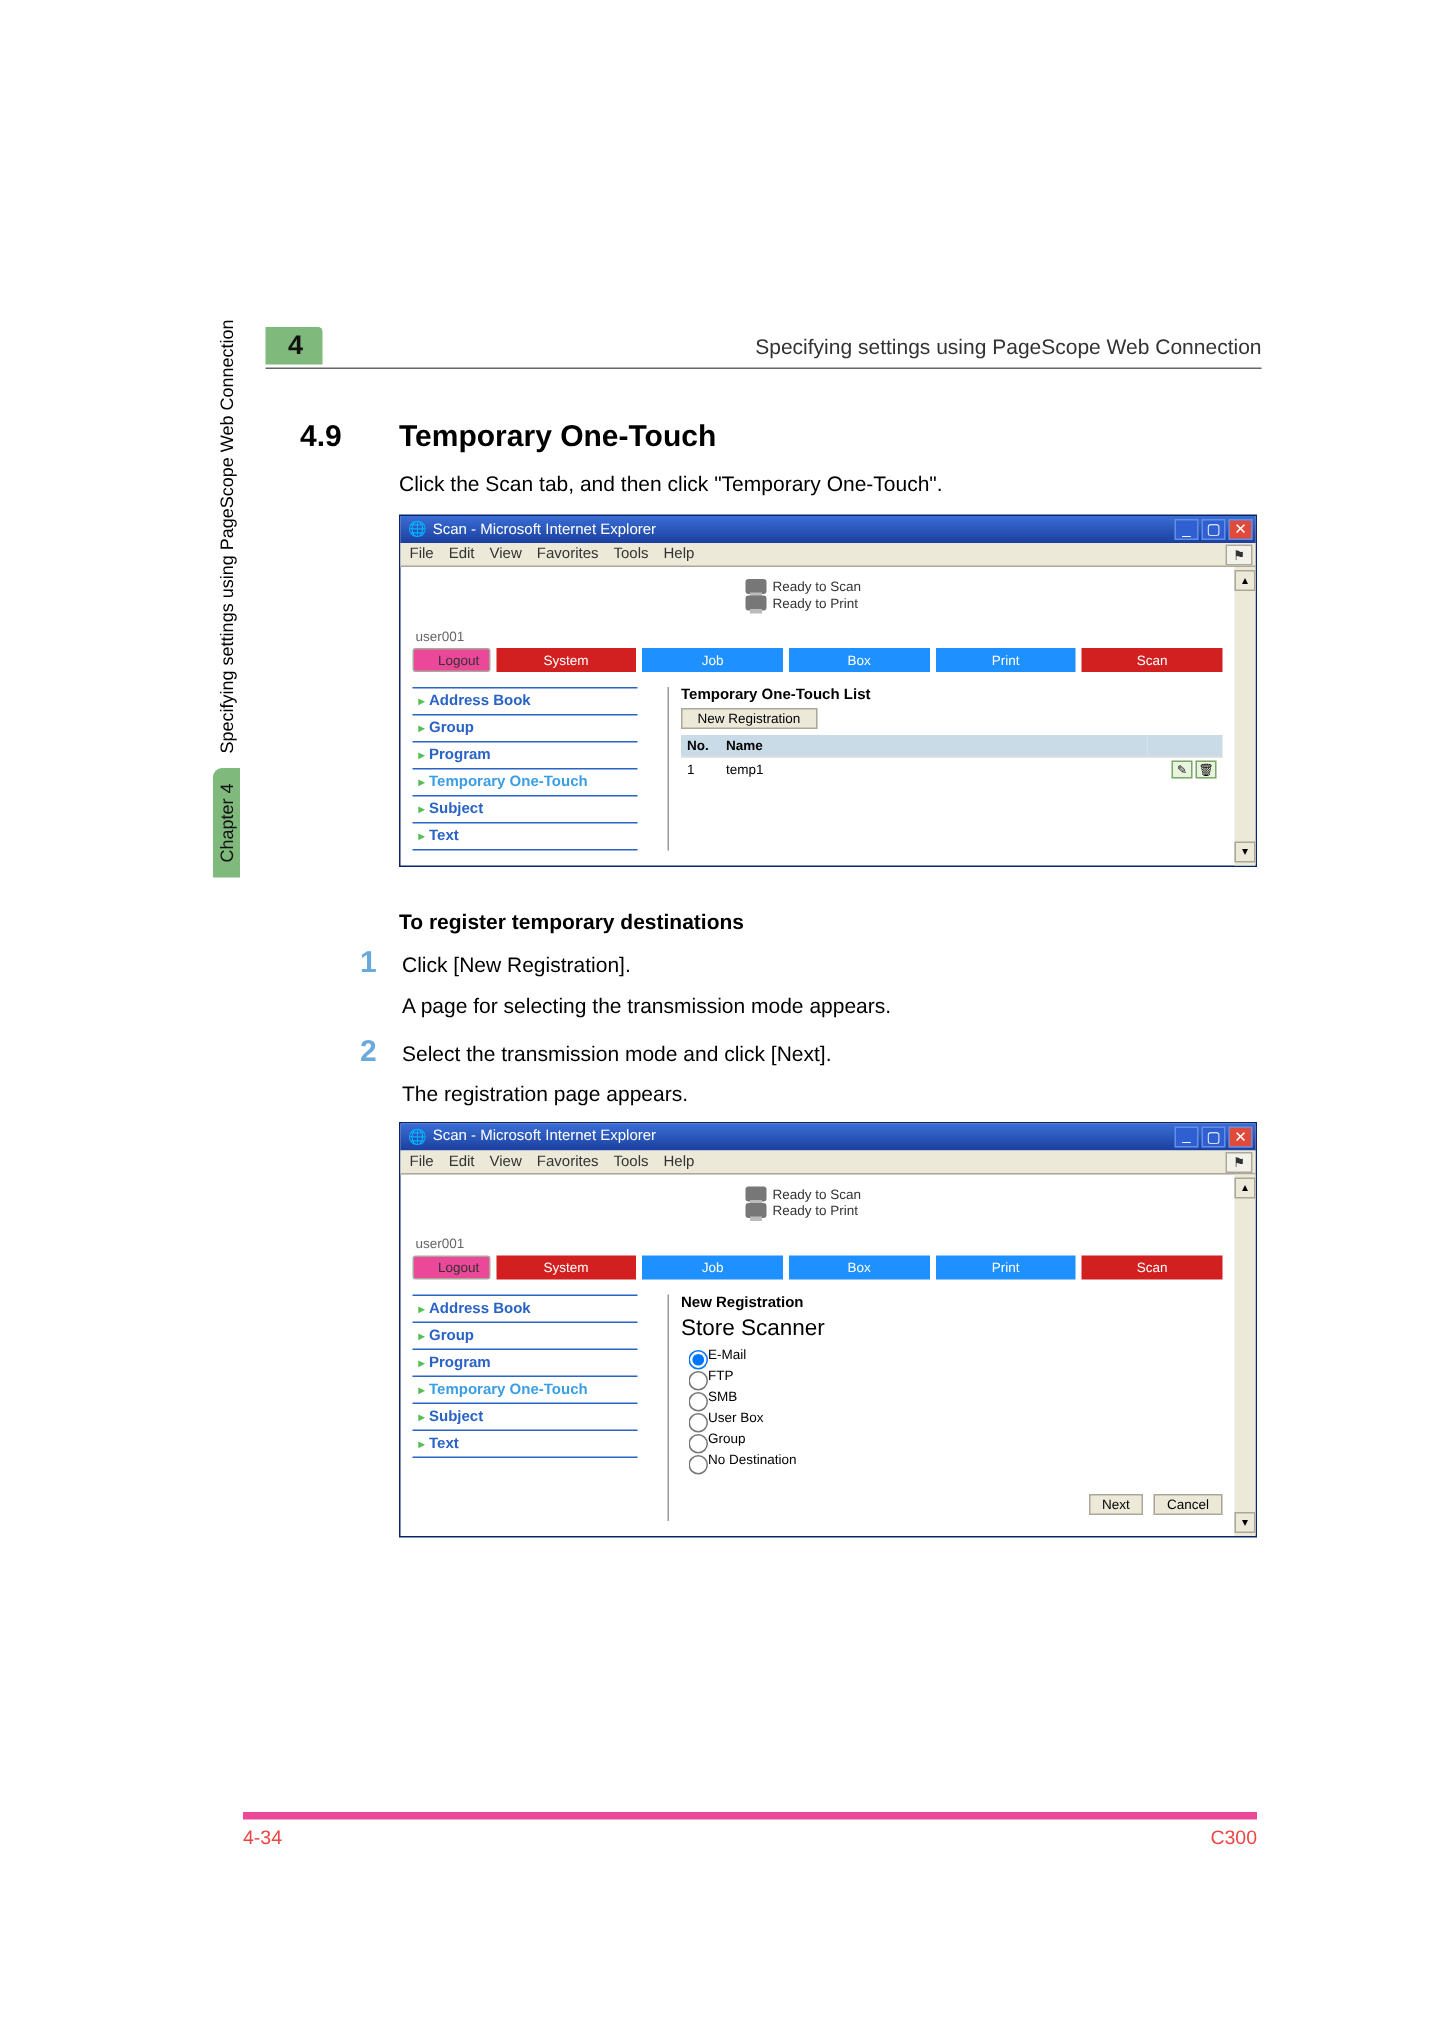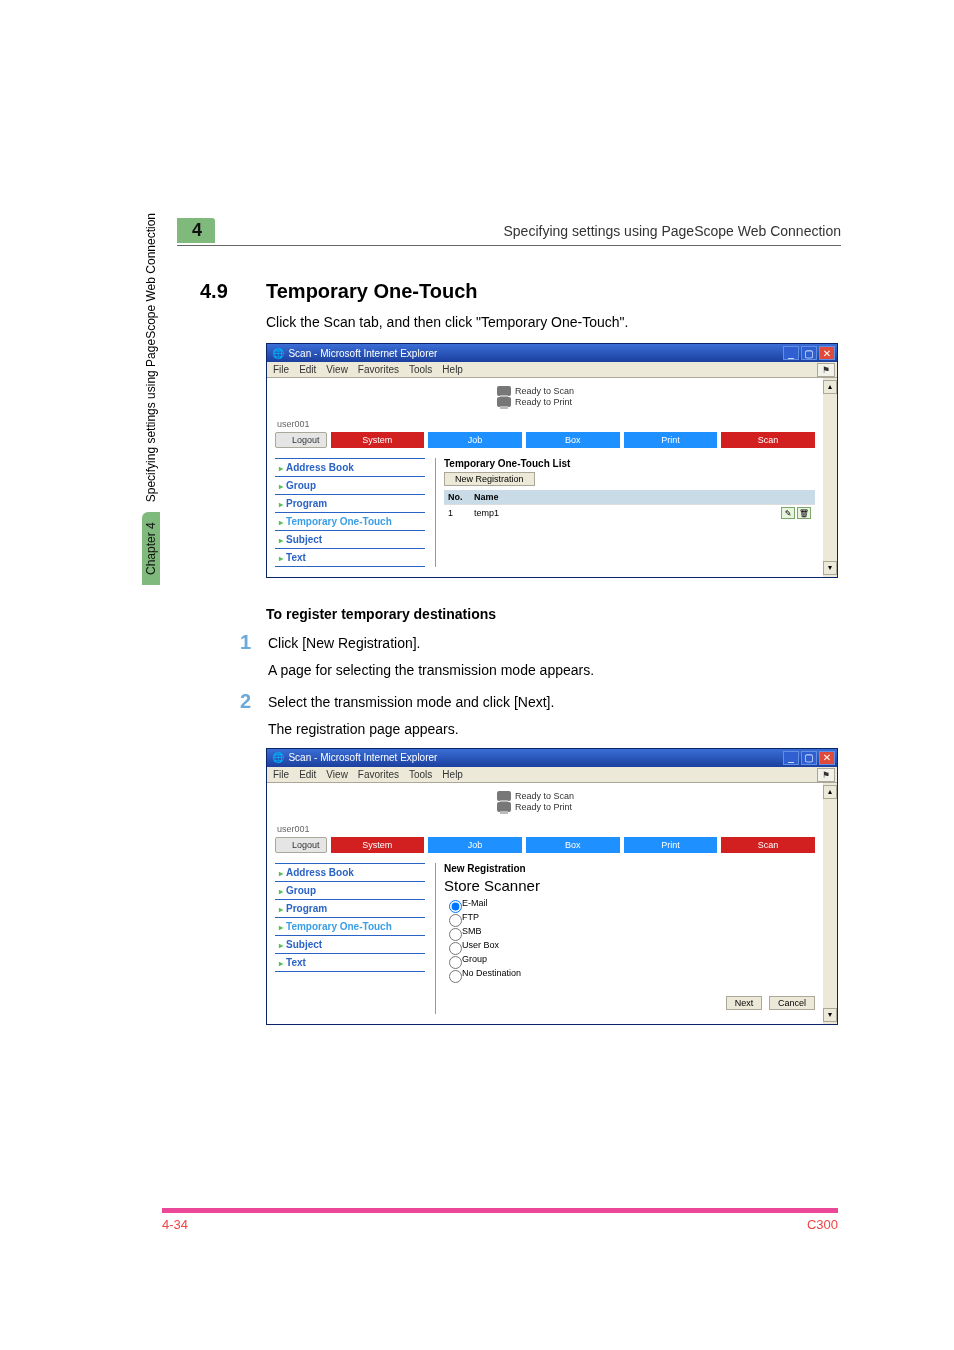--- a/index.html
+++ b/index.html
@@ -116,28 +116,28 @@
   .status-row{ display:flex; align-items:center; gap:4px; margin-bottom:1px;}
   .printer-icon{ width:14px; height:10px; background:#777; border-radius:2px; position:relative;}
   .printer-icon::after{content:""; position:absolute; bottom:-2px; left:3px; width:8px; height:3px; background:#bbb;}
 
   .usercaption{ font-size:9px; color:#666; margin-top:35px; margin-left:2px;}
   .tabsrow{ display:flex; gap:4px; margin-top:3px; }
   .tabbtn{
     flex:1; height:16px; display:flex; align-items:center; justify-content:center;
     font-size:9px; color:#fff; border:none;
   }
-  .tab-logout{ background:#e5e5e5; color:#333; border:1px solid #aca899; flex:0 0 50px; border-radius:2px;padding-left:16px;}
+  .tab-logout{ background:#ec4899; color:#333; border:1px solid #aca899; flex:0 0 50px; border-radius:2px;padding-left:16px;}
   .tab-system{ background:#d21f1f;}
   .tab-job{ background:#1e90ff;}
   .tab-box{ background:#1e90ff;}
   .tab-print{ background:#1e90ff;}
   .tab-scan{ background:#d21f1f;}
 
-  .inner-cols{ display:flex; margin-top:10px; gap:10px;}
+  .inner-cols{ display:flex; margin-top:10px; gap:20px;}
   .side{
     width:150px; font-size:10px;
   }
   .side-item{ border-top:1px solid #2a63c6; padding:3px 4px; color:#2a63c6; font-weight:bold;}
   .side-item.active{ color:#3a9ee6;}
   .side-item:last-child{ border-bottom:1px solid #2a63c6;}
   .side-item::before{ content:"▸"; color:#54c054; margin-right:3px; font-size:8px;}
 
   .main{
     flex:1;

